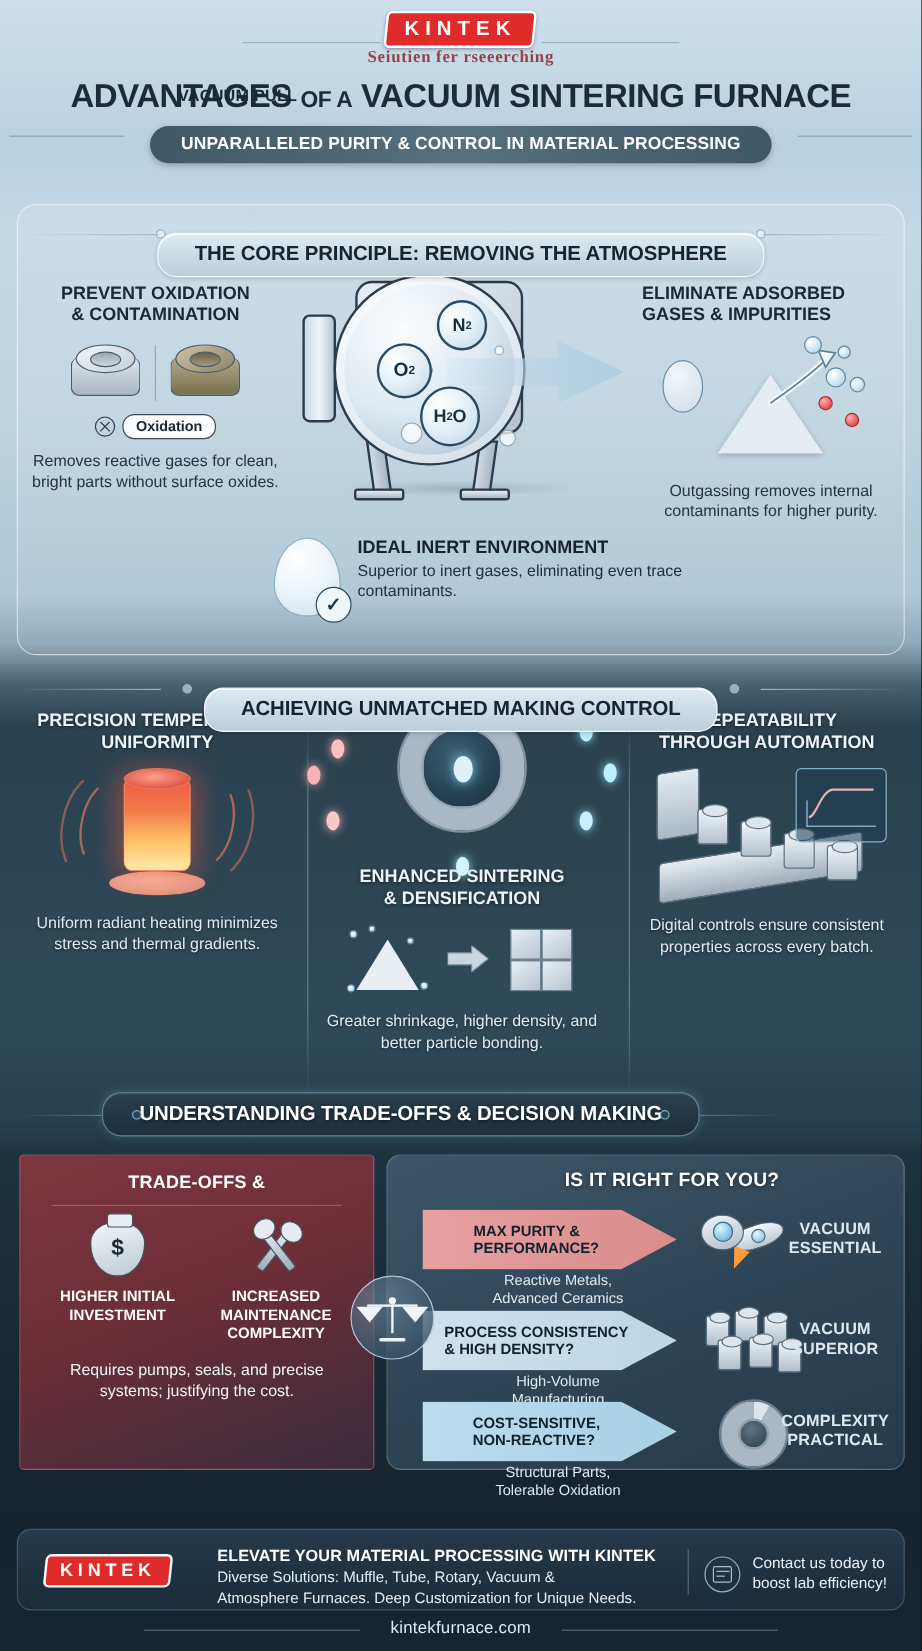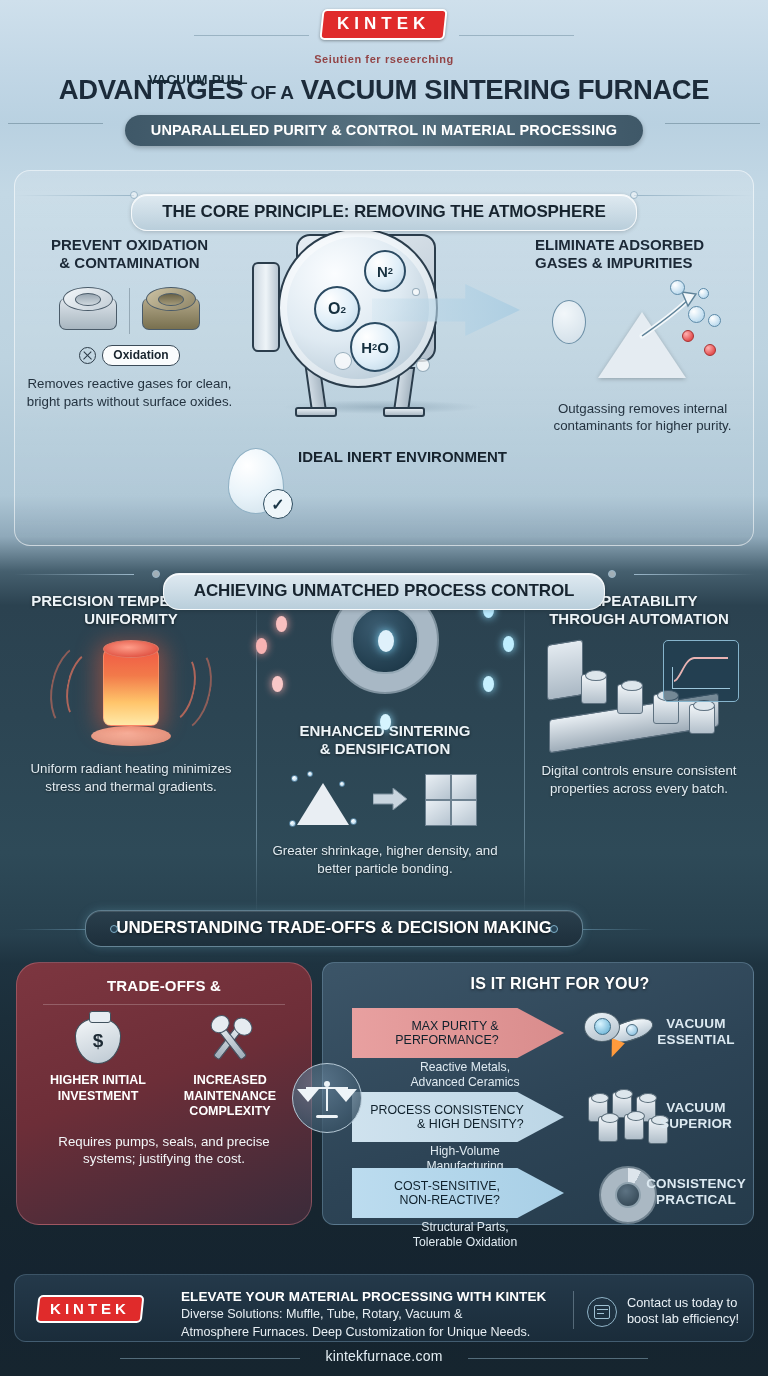--- a/index.html
+++ b/index.html
@@ -23,22 +23,22 @@
   .header { position:relative; padding-top:9px; text-align:center; }
   .logo-wrap { position:relative; display:inline-block; }
   .logo {
     display:inline-block; background:#e02b2b; color:#fff;
     font-weight:bold; letter-spacing:5px; font-size:17px;
     padding:3px 14px 4px 14px; border-radius:5px;
     border:2px solid #fff; transform:skewX(-6deg);
     box-shadow:0 1px 3px rgba(0,0,0,.35);
   }
   .logo span { display:inline-block; transform:skewX(6deg); }
-  .logo-tag { font-size:11px; color:#8a2b2b; letter-spacing:.6px;
-    margin-top:13px; font-weight:bold; opacity:.85; }
+  .logo-tag { font-size:14px; color:#8a2b2b; letter-spacing:.6px;
+    margin-top:1px; font-weight:bold; opacity:.85;font-family:Liberation Serif, serif; }
   .logo-rule-l, .logo-rule-r {
     position:absolute; top:26px; height:1px; width:115px; background:#8fa9b9; opacity:.8;
   }
   .logo-rule-l { left:145px; } .logo-rule-r { right:145px; }
 
   h1.title {
     margin-top:7px; font-size:27.5px; font-weight:bold; color:#1c2b3a;
     letter-spacing:-.4px; white-space:nowrap;
   }
   h1.title .small { font-size:19px; }
@@ -213,21 +213,21 @@
     background:#dde6ec;border:1.5px solid #5e7180;}
   .panel { position:absolute; left:6px; top:2px; width:36px; height:56px; border-radius:4px; transform:skewY(-9deg);
     background:linear-gradient(180deg,#e3eaf0,#aab8c4); border:1.6px solid #5e7180; }
   .chartbox { position:absolute; right:-2px; top:0px; width:76px; height:62px; border-radius:5px;
     background:rgba(30,60,80,.55); border:1.5px solid #86b4cc; }
   .chartbox .ln { position:absolute; left:8px; bottom:12px; width:58px; height:22px;
     border-left:1.5px solid #9cc6db; border-bottom:1.5px solid #9cc6db; }
 
   
   .card-red {
-    position:absolute; left:16px; top:962px; width:296px; height:263px; border-radius:23px;
+    position:absolute; left:16px; top:962px; width:296px; height:263px; border-radius:4px;
     background:linear-gradient(160deg,#7d3640,#6d2e38 45%,#3a2b3a);
     border:1px solid rgba(230,150,160,.35);
   }
   .card-red h3 { margin-top:14px; text-align:center; font-size:15px; font-weight:bold; color:#fff;
     line-height:1.22; letter-spacing:.2px; }
   .card-red .rule { height:1px; margin:9px 26px 0; background:rgba(255,255,255,.22); }
   .tradeoff-icons { display:flex; justify-content:center; gap:36px; margin-top:13px; }
   .ti { width:96px; text-align:center; }
   .ti .label { margin-top:9px; font-size:12.5px; font-weight:bold; color:#fff; line-height:1.22; }
   .moneybag { width:46px; height:46px; margin:0 auto; border-radius:46% 46% 50% 50%/38% 38% 60% 60%;
@@ -263,21 +263,21 @@
   .scale-ic .pan.l{left:-7px;} .scale-ic .pan.r{right:-7px;}
   .scale-ic .knobtop{position:absolute;left:20px;top:3px;width:6px;height:6px;border-radius:50%;background:#eef4f8;}
 
   .row { position:absolute; left:330px; width:426px; height:76px; }
   .arrow-band { position:absolute; left:22px; top:0; width:212px; height:50px;
     clip-path:polygon(0 0,78% 0,100% 50%,78% 100%,0 100%); display:flex; align-items:center;
     justify-content:center; padding-right:22px; }
   .arrow-band.red  { background:linear-gradient(90deg,#e8a0a0,#d98c8c); }
   .arrow-band.blue1{ background:linear-gradient(90deg,#cfe2ee,#bcd6e6); }
   .arrow-band.blue2{ background:linear-gradient(90deg,#bcdcef,#a8cfe6); }
-  .arrow-band .txt { font-size:12.4px; font-weight:normal; color:#10212c; text-align:right; line-height:1.16; }
+  .arrow-band .txt { font-size:12.4px; font-weight:bold; color:#10212c; text-align:left; line-height:1.16; }
   .sub-note { position:absolute; left:40px; top:52px; width:190px; text-align:center;
     font-size:12.2px; color:#dfeaf1; line-height:1.22; }
   .res-label { position:absolute; right:4px; top:8px; width:112px; text-align:center;
     font-size:13.5px; font-weight:bold; color:#dce9f1; line-height:1.2; letter-spacing:.2px; }
   .res-icon { position:absolute; left:250px; top:-2px; width:96px; height:58px; }
 
   .rocket { position:relative; width:86px; height:56px; }
   .rk-body{position:absolute;left:30px;top:14px;width:44px;height:20px;border-radius:50% 60% 60% 50%;
     background:linear-gradient(180deg,#f4f8fb,#b9c8d4);border:1.5px solid #51646f;transform:rotate(-18deg);}
   .rk-win{position:absolute;left:46px;top:18px;width:12px;height:12px;border-radius:50%;
@@ -429,29 +429,30 @@
     <div class="dot red" style="left:152px;top:66px;width:12px;height:12px;"></div>
   </div>
   <div class="col-body" style="position:absolute;right:18px;top:400px;width:215px;text-align:center;">Outgassing removes internal contaminants for higher purity.</div>
 
   <div class="inert">
     <div class="egg">
       <div class="chk">✓</div>
     </div>
     <div>
       <h3>IDEAL INERT ENVIRONMENT</h3>
+      <p>Superior to inert gases, eliminating even trace contaminants.</p>
     </div>
   </div>
 
   <div class="banner light" style="position:absolute;left:0;top:537px;width:768px;">
     <div class="line l"></div>
     <div class="line r"></div>
     <div class="knob" style="left:152px;"></div>
     <div class="knob" style="right:152px;"></div>
-    <div class="pill">ACHIEVING UNMATCHED PROCESS CONTROL</div>
+    <div class="pill">ACHIEVING UNMATCHED MAKING CONTROL</div>
   </div>
 
   <div class="s2-divider" style="left:256px;top:596px;height:320px;"></div>
   <div class="s2-divider" style="left:524px;top:596px;height:320px;"></div>
 
   <div style="position:absolute;left:262px;top:580px;width:246px;">
     <div class="gear-big" style="margin-top:6px;">
       <div class="g"></div>
       <div class="inner"></div>
       <div class="core"></div>
@@ -639,21 +640,21 @@
       <div>Structural Parts,</div>
       <div>Tolerable Oxidation</div>
     </div>
     <div class="res-icon">
       <div class="gearwheel">
         <div class="gw"></div>
           <div class="gh"></div>
       </div>
     </div>
     <div class="res-label">
-      <div>CONSISTENCY</div>
+      <div>COMPLEXITY</div>
       <div>PRACTICAL</div>
     </div>
   </div>
 
   <div class="footer">
     <div class="f-logo">
       <span>KINTEK</span>
     </div>
     <div class="f-text">
       <h4>ELEVATE YOUR MATERIAL PROCESSING WITH KINTEK</h4>

